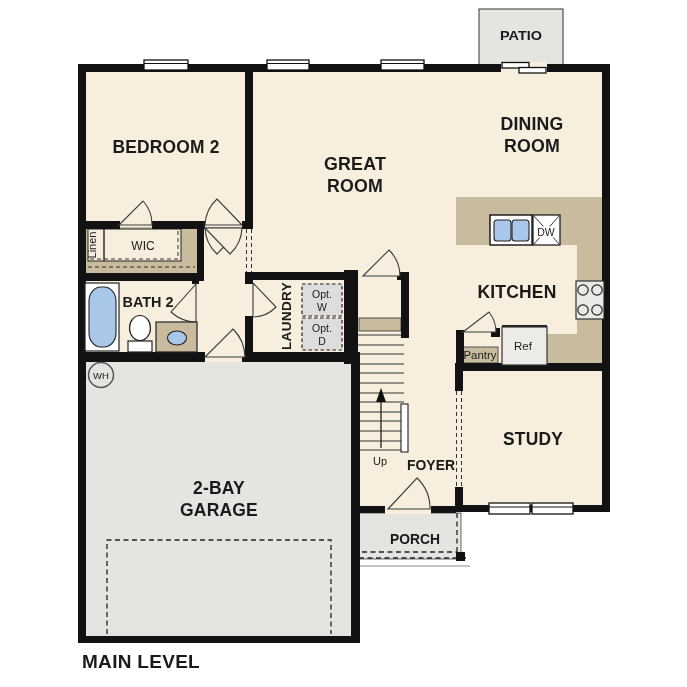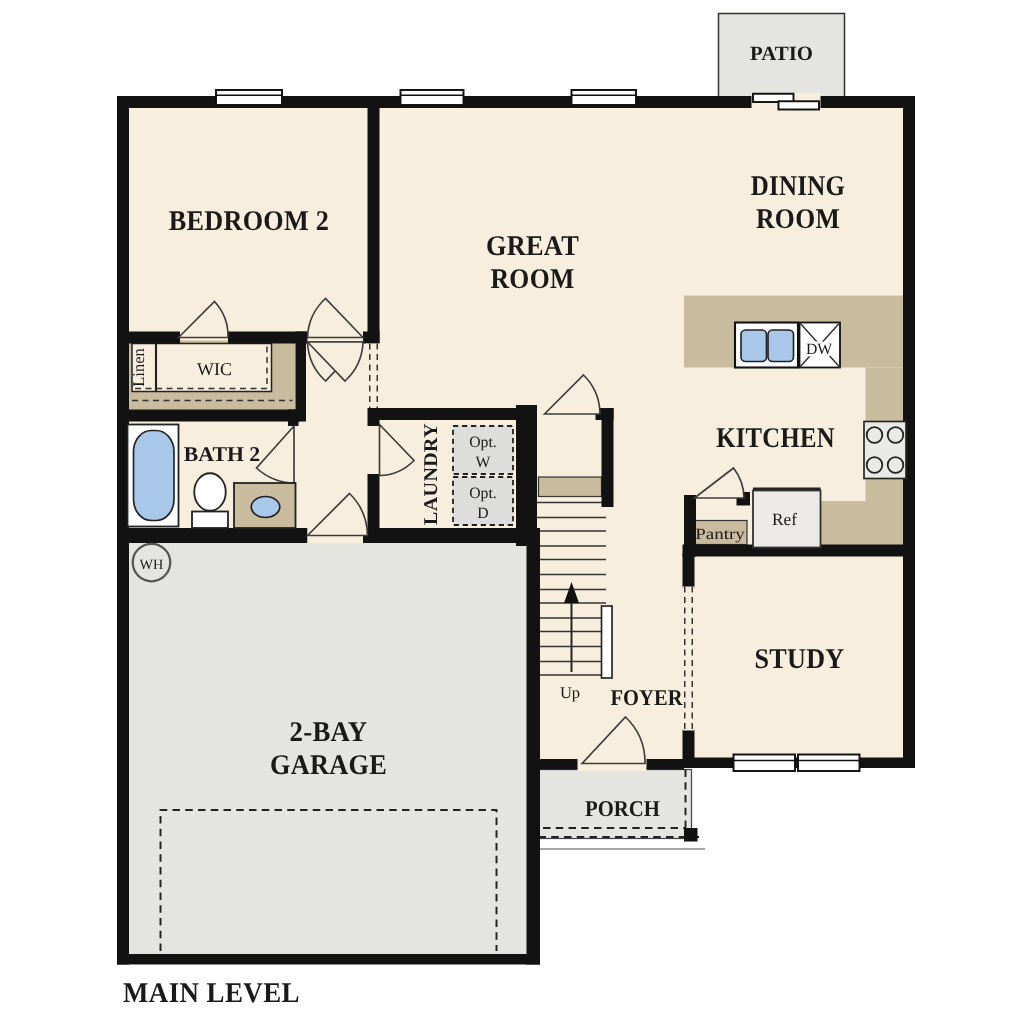--- a/index.html
+++ b/index.html
@@ -1,17 +1,17 @@
 <!DOCTYPE html>
 <html><head>
 <meta charset="utf-8">
 <style>
   html,body{margin:0;padding:0;background:#ffffff;}
   .stage{position:relative;width:687px;height:687px;background:#ffffff;overflow:hidden;
-         font-family:Liberation Serif, serif;}
+         font-family:Liberation Sans, sans-serif;}
   svg{position:absolute;left:0;top:0;}
   text{fill:#1a1a1a;}
   .room-label{font-weight:bold;font-size:19px;letter-spacing:.2px;}
   .room-label-sm{font-weight:bold;font-size:15px;}
   .room-label-xs{font-weight:bold;font-size:14px;}
   .patio-label{font-weight:bold;font-size:13.5px;}
   .tiny-label{font-size:11px;}
   .micro-label{font-size:10.5px;}
   .vert-label{font-size:11px;}
   .laundry-label{font-weight:bold;font-size:13px;letter-spacing:.3px;}

